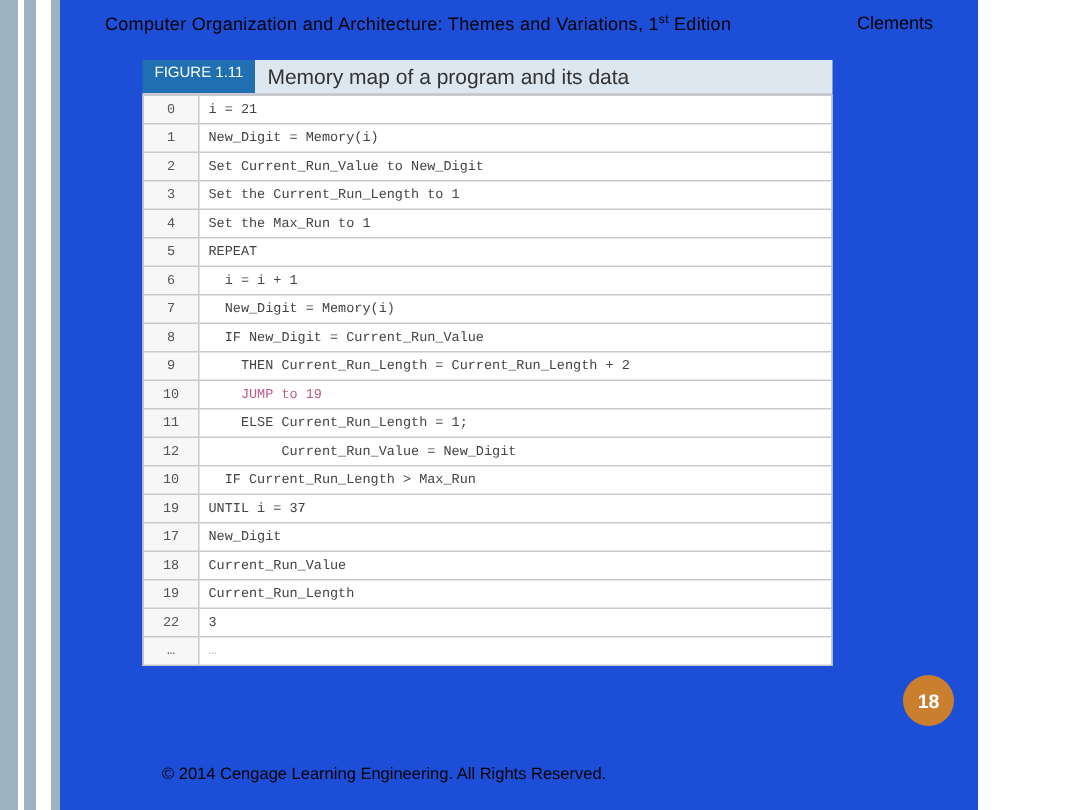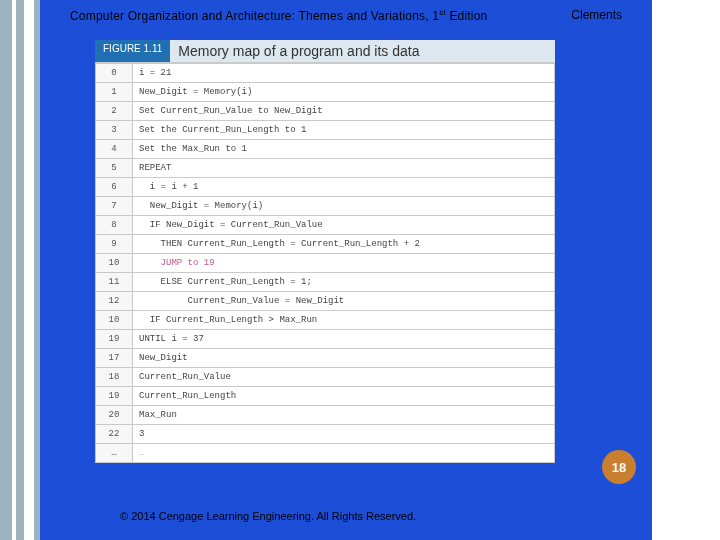--- a/index.html
+++ b/index.html
@@ -19,21 +19,21 @@
   .figtitle{background:#dce7ef;font-size:14px;padding:3px 8px;display:inline-block;color:#333}
   .figbar{display:flex;width:100%;border-bottom:1px solid #ccc}
   .figbar .figtitle{flex:1}
   .tbl{width:100%;border-collapse:collapse;background:#fff;font-family:"Courier New",monospace;font-size:9px;color:#444}
   .tbl td{border:1px solid #c9c9c9;padding:2px 6px;height:14px;line-height:14px}
   .tbl td.num{width:24px;text-align:center;background:#f7f7f7;color:#555}
   .tbl td.code{white-space:pre}
   .jump{color:#c05a8a}
   .dim{color:#bbb}
   .pagenum{position:absolute;right:16px;bottom:56px;width:34px;height:34px;border-radius:50%;background:#c97f2e;color:#fff;display:flex;align-items:center;justify-content:center;font-size:13px;font-weight:bold}
-  .copyright{position:absolute;left:120px;bottom:18px;font-size:11px;color:#000}
+  .copyright{position:absolute;left:108px;bottom:18px;font-size:11px;color:#000}
 </style>
 </head>
 <body>
 
 <div class="slide">
   <div class="leftbars">
     <div class="bar bar1"></div>
       <div class="bar bar2"></div>
       <div class="bar bar3"></div>
       <div class="bar bar4"></div>
@@ -120,24 +120,20 @@
           </tr>
           <tr>
             <td class="num">18</td>
             <td class="code">Current_Run_Value</td>
           </tr>
           <tr>
             <td class="num">19</td>
             <td class="code">Current_Run_Length</td>
           </tr>
           <tr>
-            <td class="num">20</td>
-            <td class="code">Max_Run</td>
-          </tr>
-          <tr>
             <td class="num">22</td>
             <td class="code">3</td>
           </tr>
           <tr>
             <td class="num dim">…</td>
             <td class="code dim">…</td>
           </tr>
         </tbody>
     </table>
 

